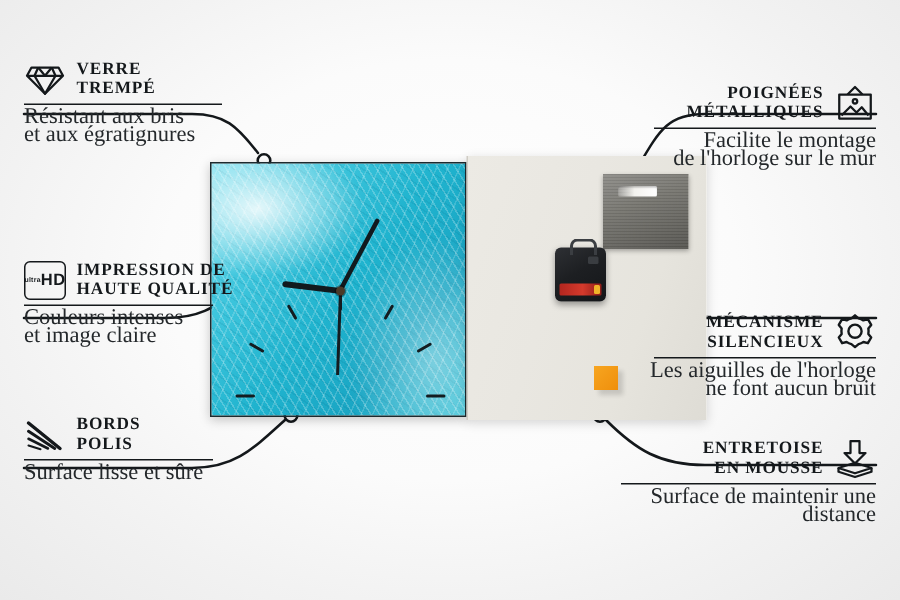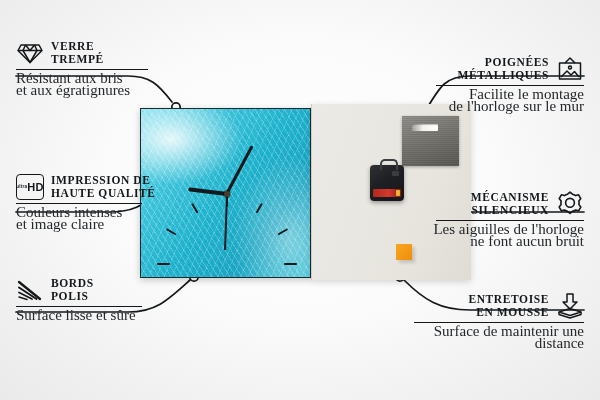--- a/index.html
+++ b/index.html
@@ -269,21 +269,21 @@
           <circle cx="14" cy="11.5" r="1.5"></circle>
           <path d="M5,21 L11,15 L15,19 L18.5,15.5 L23,21"></path>
         </g>
       </svg>
     </div>
     <div class="f-rule" style="width:148px;margin-left:12px;"></div>
     <div class="f-desc right">Facilite le montage</div>
     <div class="f-desc right">de l'horloge sur le mur</div>
   </div>
 
-  <div class="feature" style="right:16px;top:174px;width:160px;">
+  <div class="feature" style="right:16px;top:192px;width:160px;">
     <div class="f-head right">
       <div>
         <div class="f-title right">MÉCANISME</div>
         <div class="f-title right">SILENCIEUX</div>
       </div>
       <svg class="ico" width="28" height="27" viewBox="0 0 28 27">
         <g fill="none" stroke="#14181b" stroke-width="1.6" stroke-linejoin="round">
           <path d="M14,2.2 L16.4,4.2 A10,10 0 0 1 19.6,5.6 L22.6,4.8 L24.8,8.6 L22.9,11 A10,10 0 0 1 22.9,14.6 L24.8,17 L22.6,20.8 L19.6,20 A10,10 0 0 1 16.4,21.4 L14,23.4 L11.6,21.4 A10,10 0 0 1 8.4,20 L5.4,20.8 L3.2,17 L5.1,14.6 A10,10 0 0 1 5.1,11 L3.2,8.6 L5.4,4.8 L8.4,5.6 A10,10 0 0 1 11.6,4.2 Z"></path>
           <circle cx="14" cy="12.8" r="4.4"></circle>
         </g>

